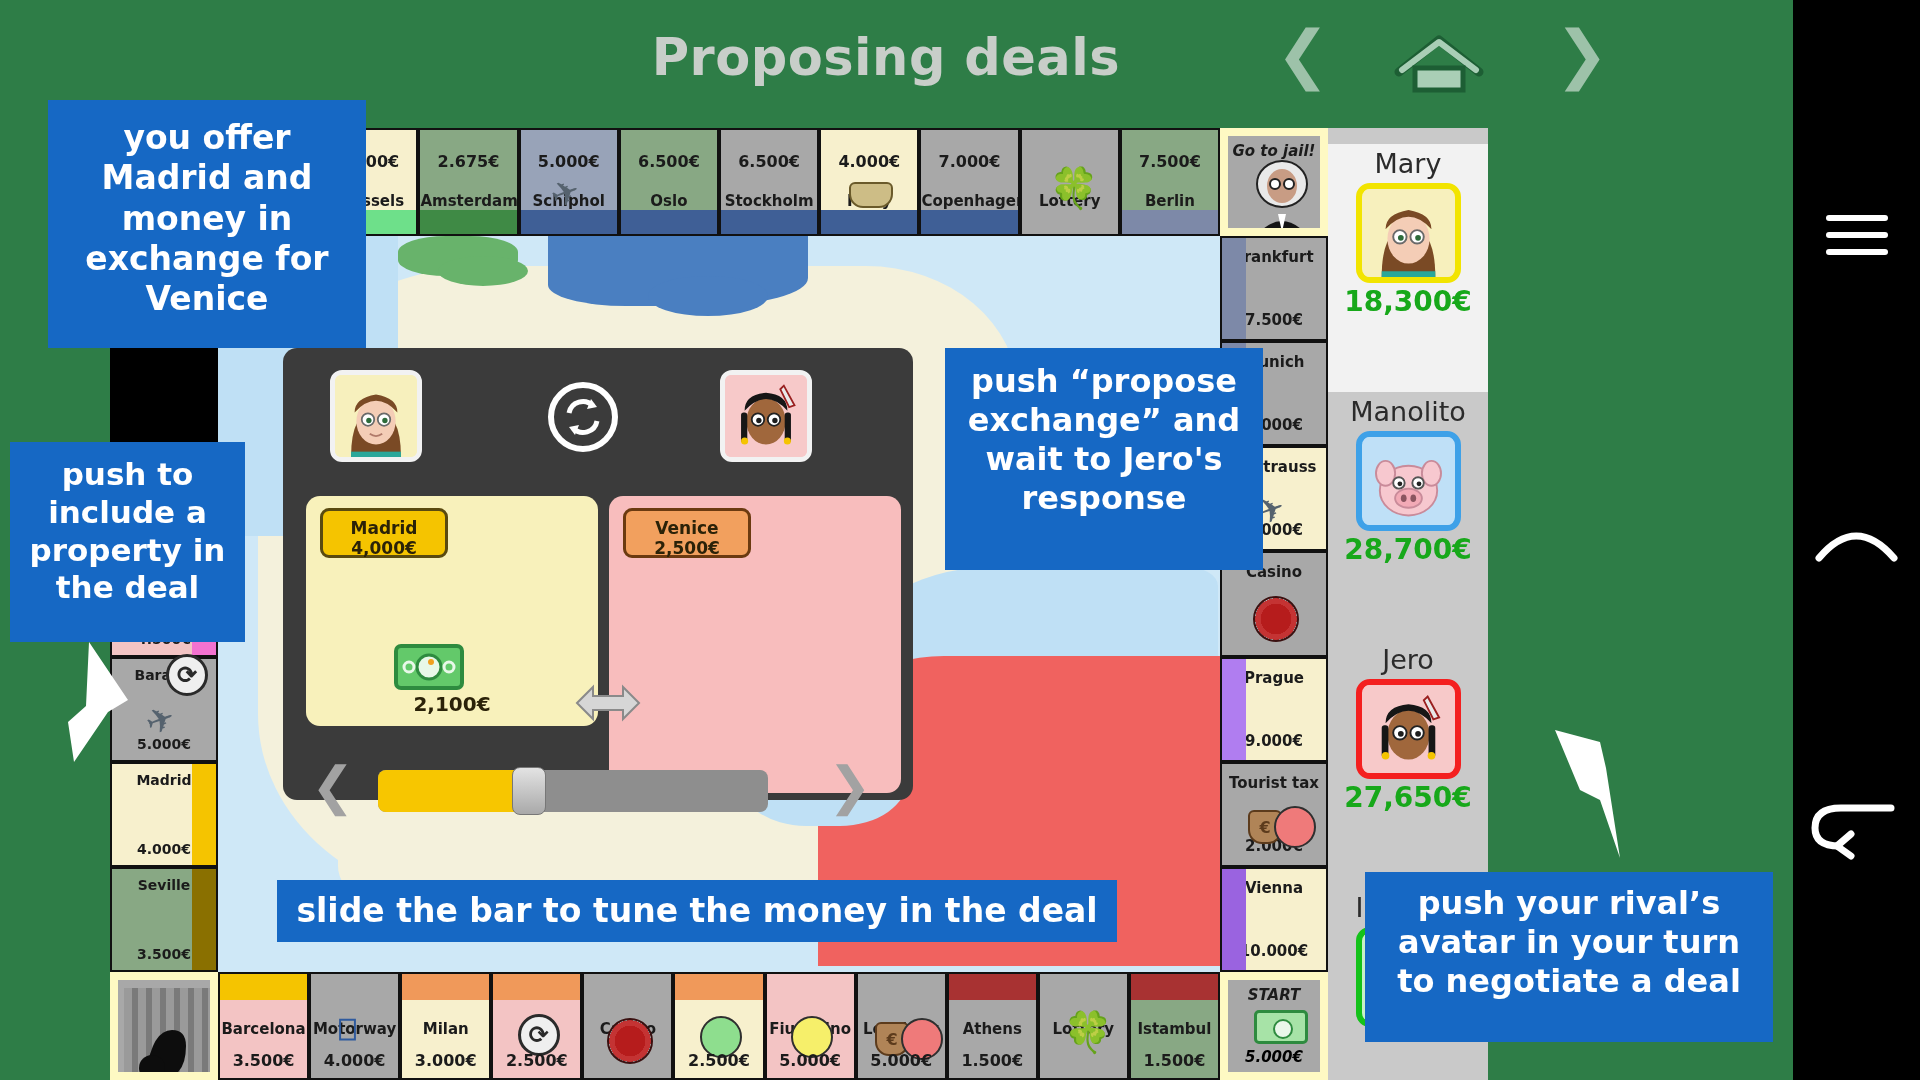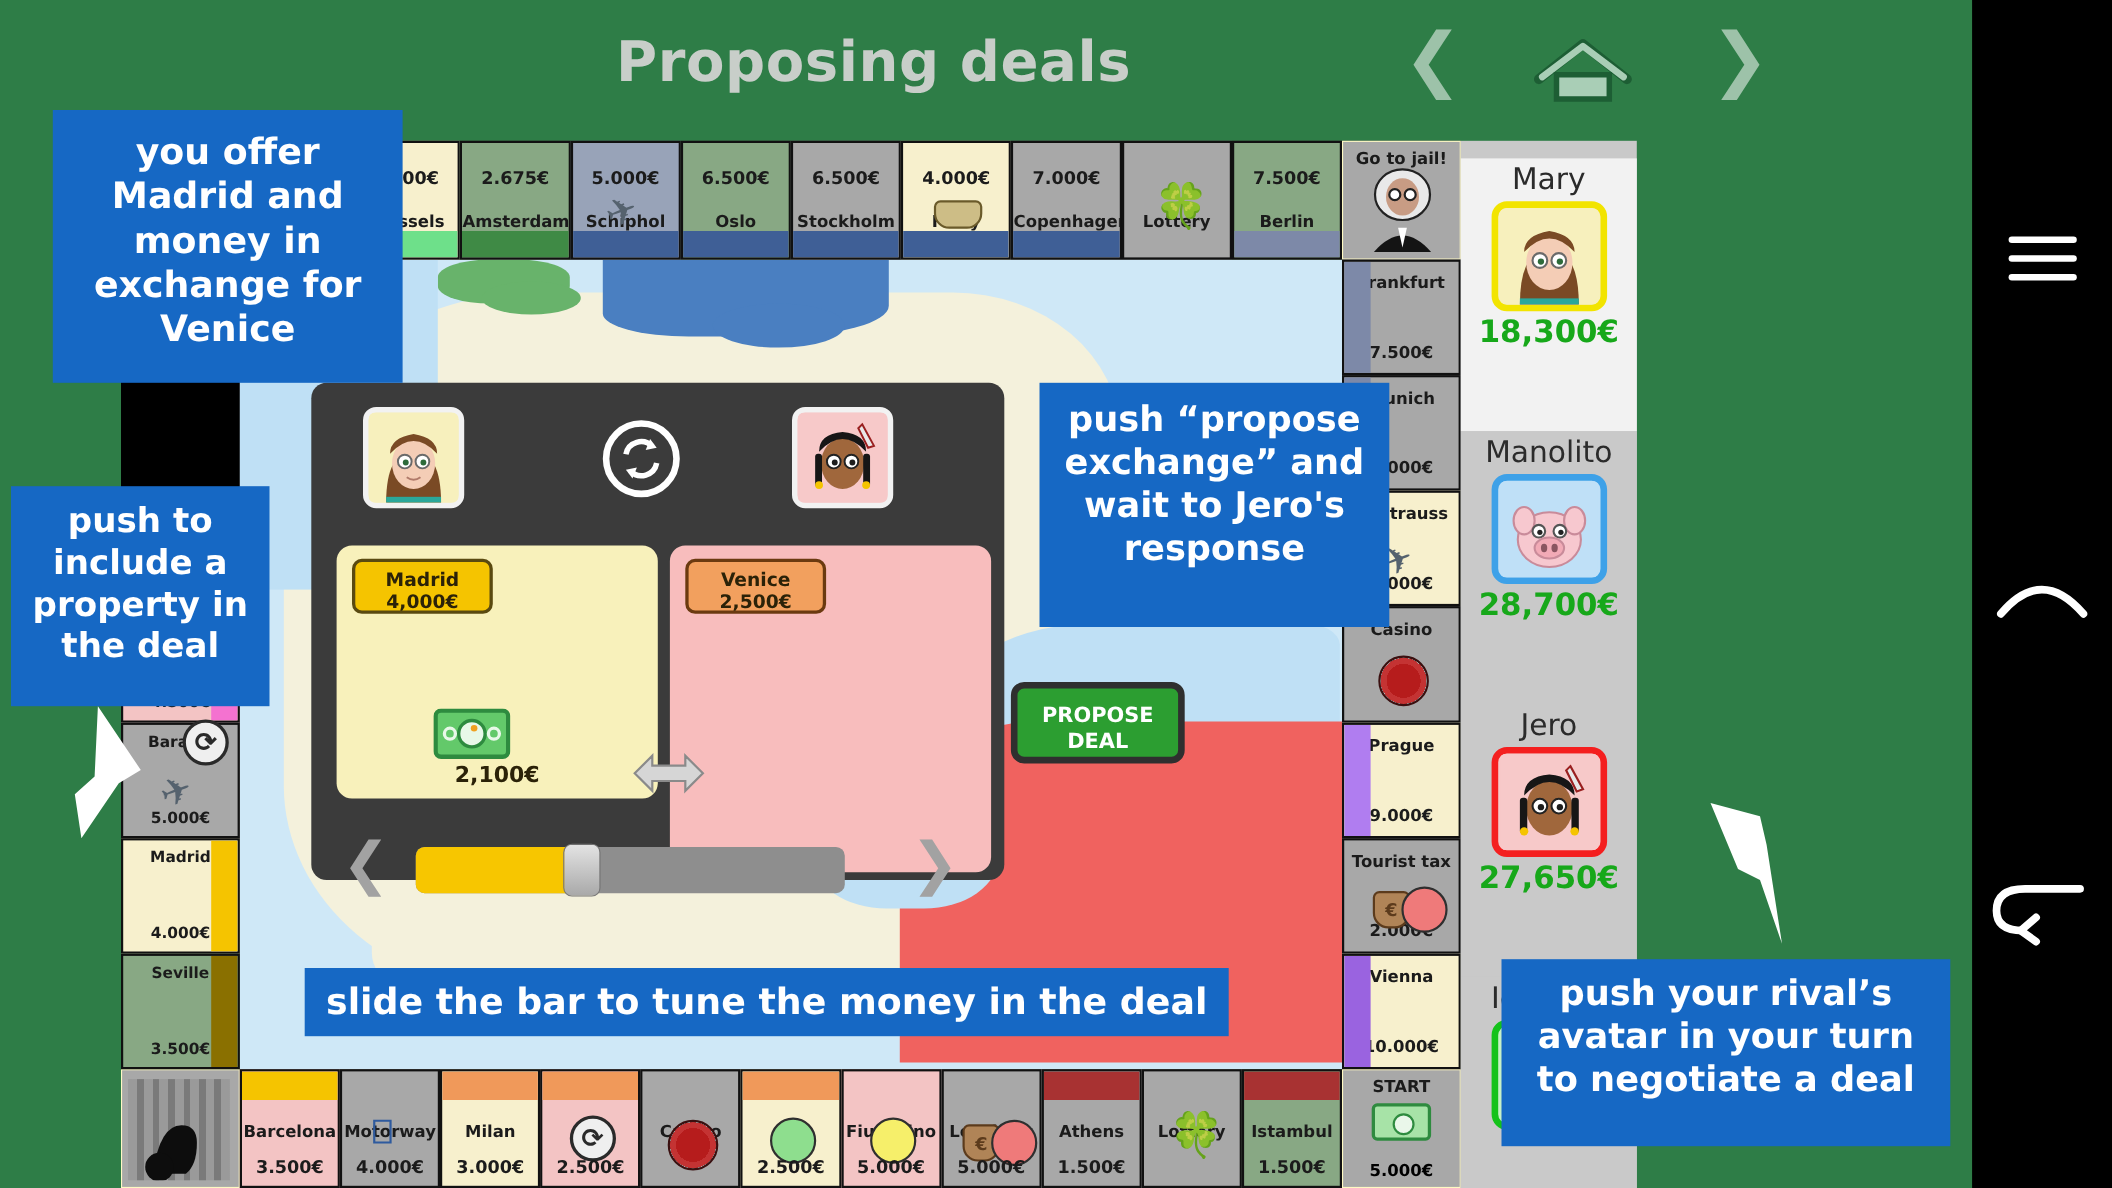--- a/index.html
+++ b/index.html
@@ -13,21 +13,21 @@
   
   .app {
     position: absolute; left: 0; top: 0; width: 1793px; height: 1080px;
     background: #2e7d47;
   }
 
   
   .header { position: absolute; left: 0; top: 0; width: 1793px; height: 128px; }
   .header-title {
     position: absolute; left: 560px; top: 28px; width: 560px;
-    text-align: left; color: #c8cec9; font-size: 51px; font-weight: bold;
+    text-align: right; color: #c8cec9; font-size: 51px; font-weight: bold;
     letter-spacing: 0.5px;
     font-family: "DejaVu Sans", sans-serif;
   }
   .nav-ico { position: absolute; top: 24px; user-select: none; }
   .chev {
     color: #9dc2a9; font-size: 64px; line-height: 64px; font-weight: 300;
     font-family: "DejaVu Sans", sans-serif;
   }
   .nav-prev { left: 1276px; top: 22px; }
   .nav-next { left: 1555px; top: 22px; }
@@ -82,21 +82,21 @@
   .leftcol .pr { bottom: 8px; font-size: 14px; }
   .leftcol .colorbar { right: 0; top: 0; bottom: 0; width: 24px; }
 
   
   .rightcol { position: absolute; right: 0; width: 108px; }
   .rightcol .nm { top: 10px; font-size: 15px; }
   .rightcol .pr { bottom: 10px; font-size: 15px; }
   .rightcol .colorbar { left: 0; top: 0; bottom: 0; width: 24px; }
 
   
-  .corner { position: absolute; width: 108px; height: 108px; background: #a8a8a8; border:1px solid #fef9c3; overflow:hidden;}
+  .corner { position: absolute; width: 108px; height: 108px; background: #a8a8a8; border:8px solid #fef9c3; overflow:hidden;font-style:italic;}
   .corner .clabel { position:absolute; left:0; right:0; top:6px; text-align:center; font-size:15px; font-weight:bold; font-family:"DejaVu Sans",sans-serif; color:#1b1b1b;}
 
   
   .chip {
     position: absolute; width: 46px; height: 46px; border-radius: 50%;
     background: radial-gradient(circle at 50% 50%, #b61c1c 0 52%, #c43333 52% 70%, #cfcfcf 70% 100%);
     border: 2px solid #3a1010;
   }
   .clover { position:absolute; font-size:40px; color:#3d7a2e; line-height:1; }
   .plane { position:absolute; font-size:34px; color:#55626e; line-height:1; transform: rotate(-20deg);}
@@ -499,24 +499,20 @@
       <div class="slider-row" style="left:0;top:412px;width:630px;">
         <div class="sl-chev" style="left:28px;top:2px;">❮</div>
         <div class="slider-track" style="left:95px;top:10px;width:390px;">
           <div class="slider-fill" id="slider-fill" style="width: 140px;"></div>
           <div class="slider-knob" id="slider-knob" style="left: 134px;"></div>
         </div>
         <div class="sl-chev" style="left:545px;top:2px;">❯</div>
       </div>
     </div>
 
-    <div class="propose-btn">
-      <span>PROPOSE</span><br>
-      <span>DEAL</span>
-    </div>
 
     <div class="players" id="players-panel">
         <div class="pl" style="height: 248px; background: rgb(242, 242, 242); margin-top: 16px;">
           <div class="pname">Mary</div>
           <div class="pav" style="border-color:#f2e400;background:#f7f0bd;overflow:hidden;"><svg width="100%" height="100%" viewBox="0 0 92 92">
               <rect width="92" height="92" fill="#f7f0bd"></rect>
       <path d="M18 92 Q18 40 46 40 Q74 40 74 92 Z" fill="#7a4a25"></path>
       <ellipse cx="46" cy="52" rx="22" ry="26" fill="#f4cdb6"></ellipse>
       <path d="M22 42 Q46 16 70 42 Q70 26 46 22 Q22 26 22 42Z" fill="#7a4a25"></path>
       <circle cx="37" cy="50" r="7" fill="#fff" stroke="#6a6a6a" stroke-width="2"></circle>

